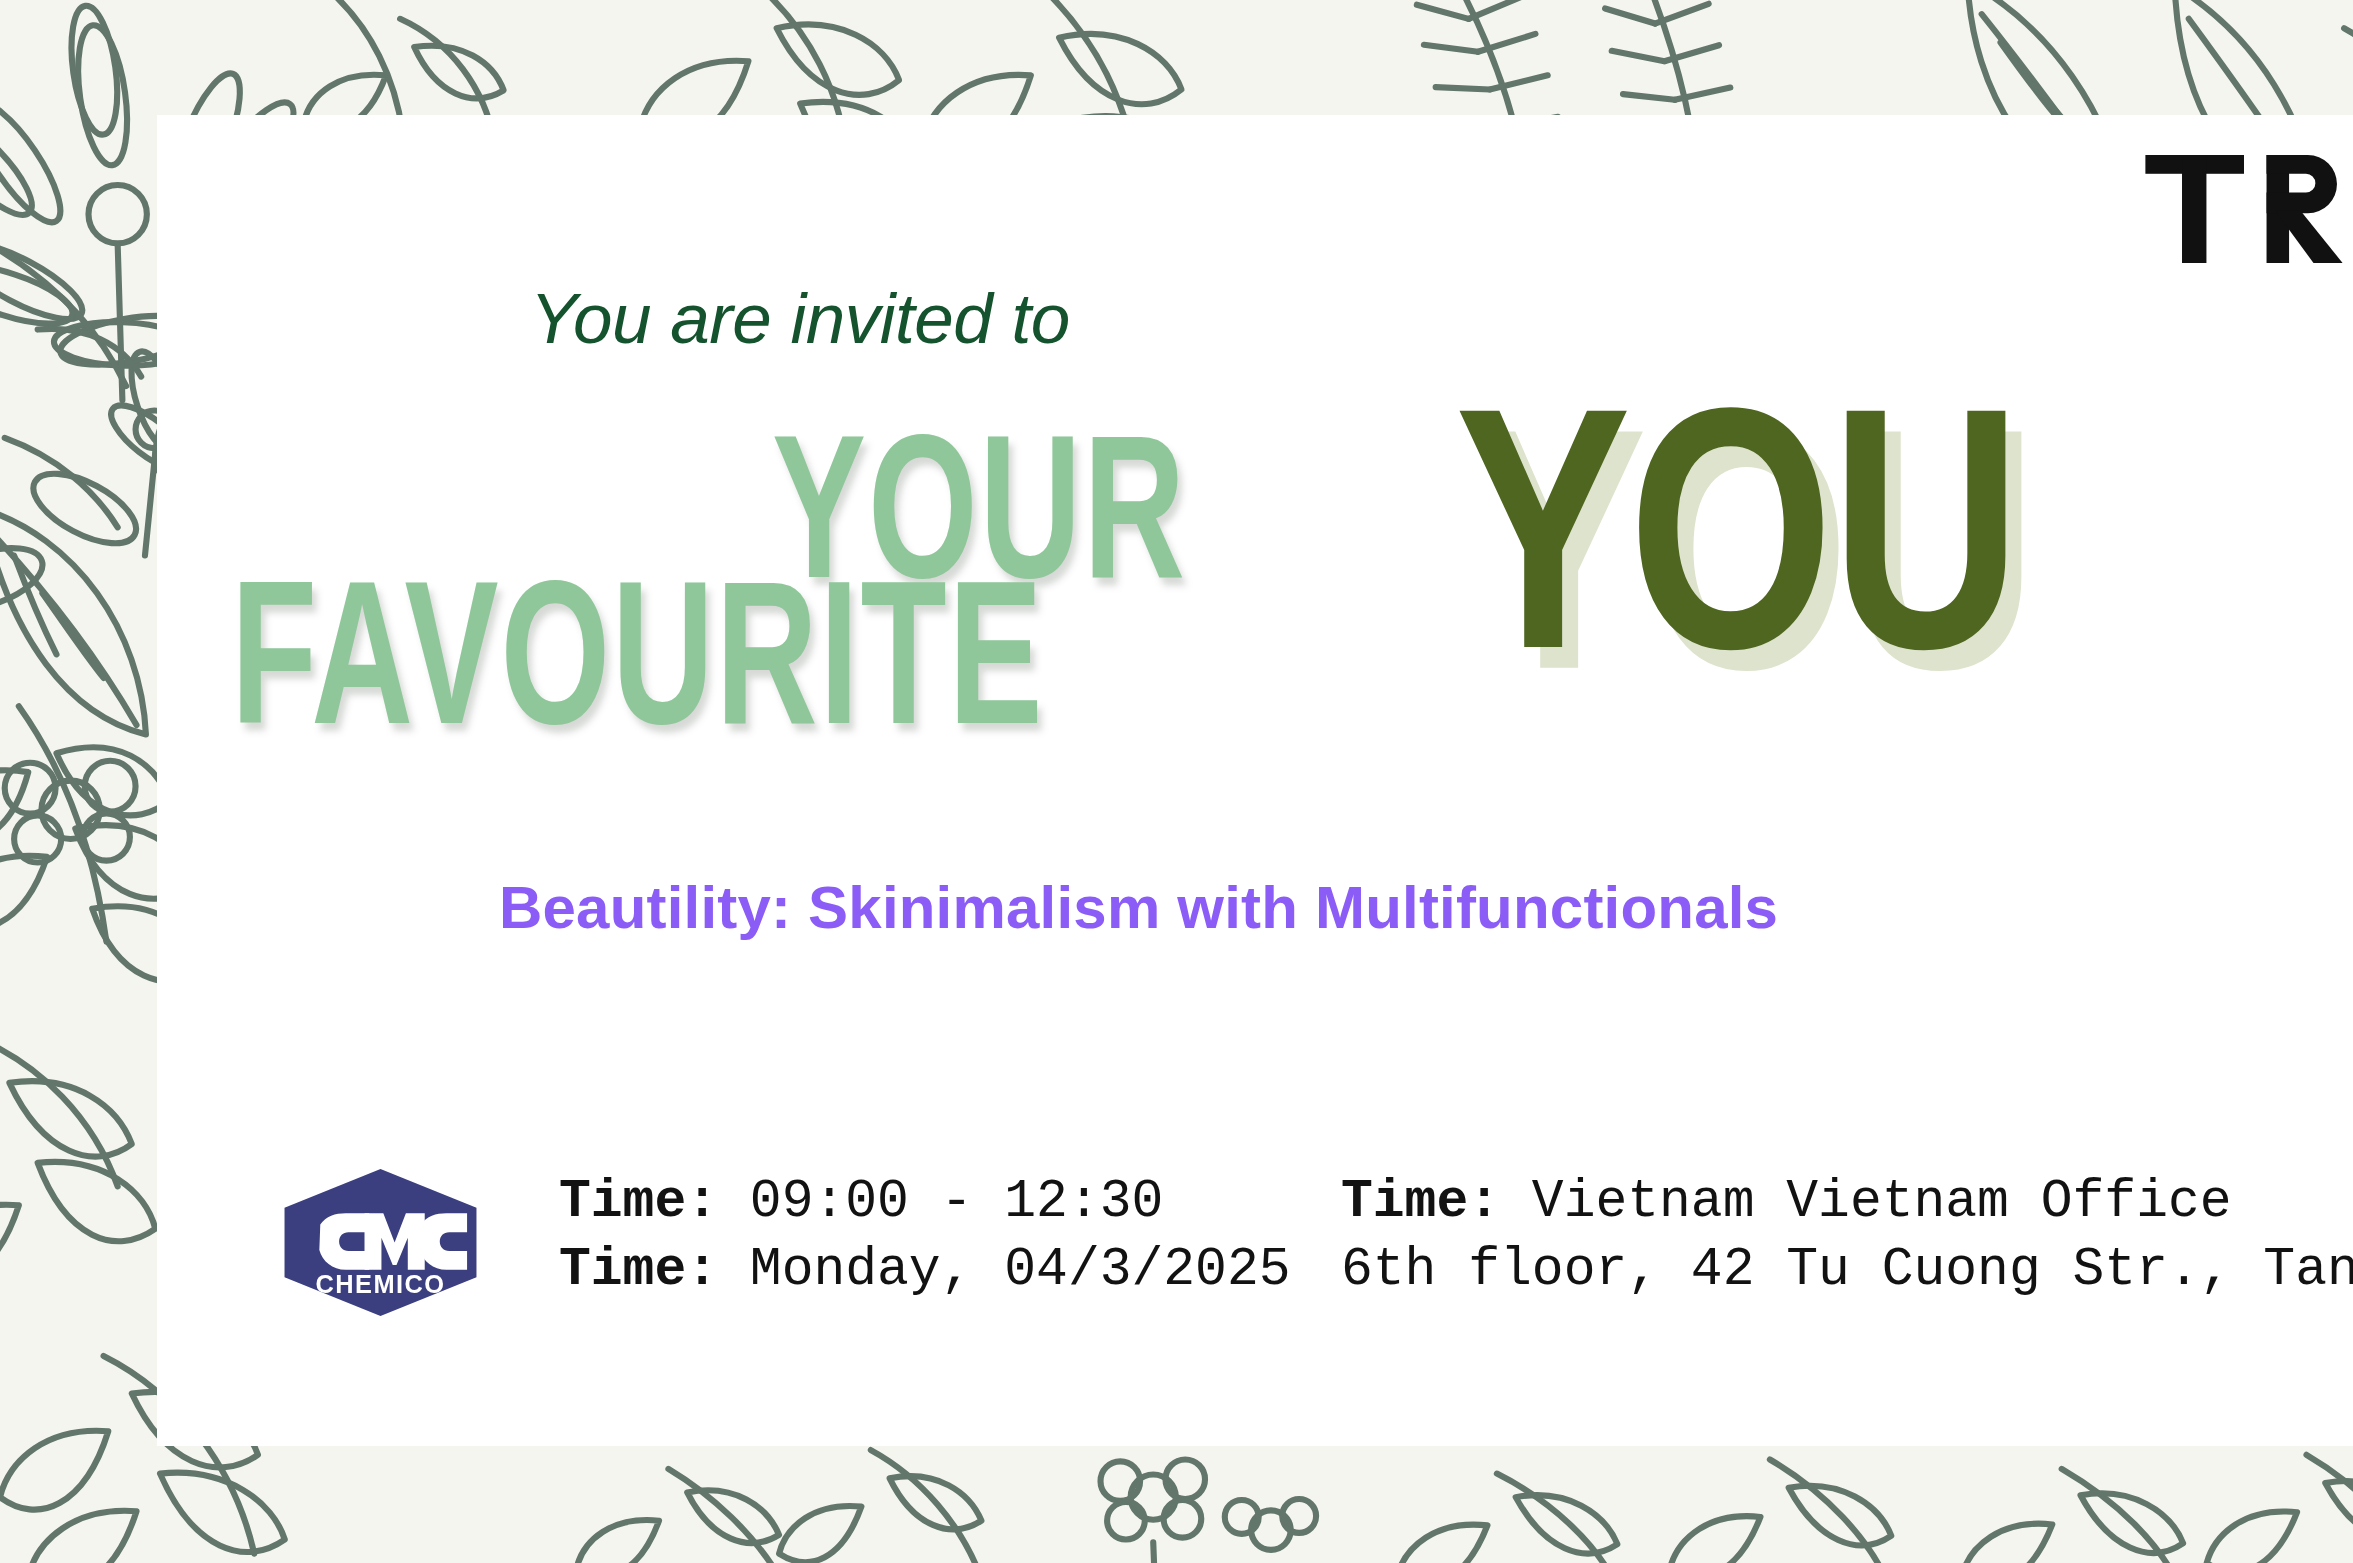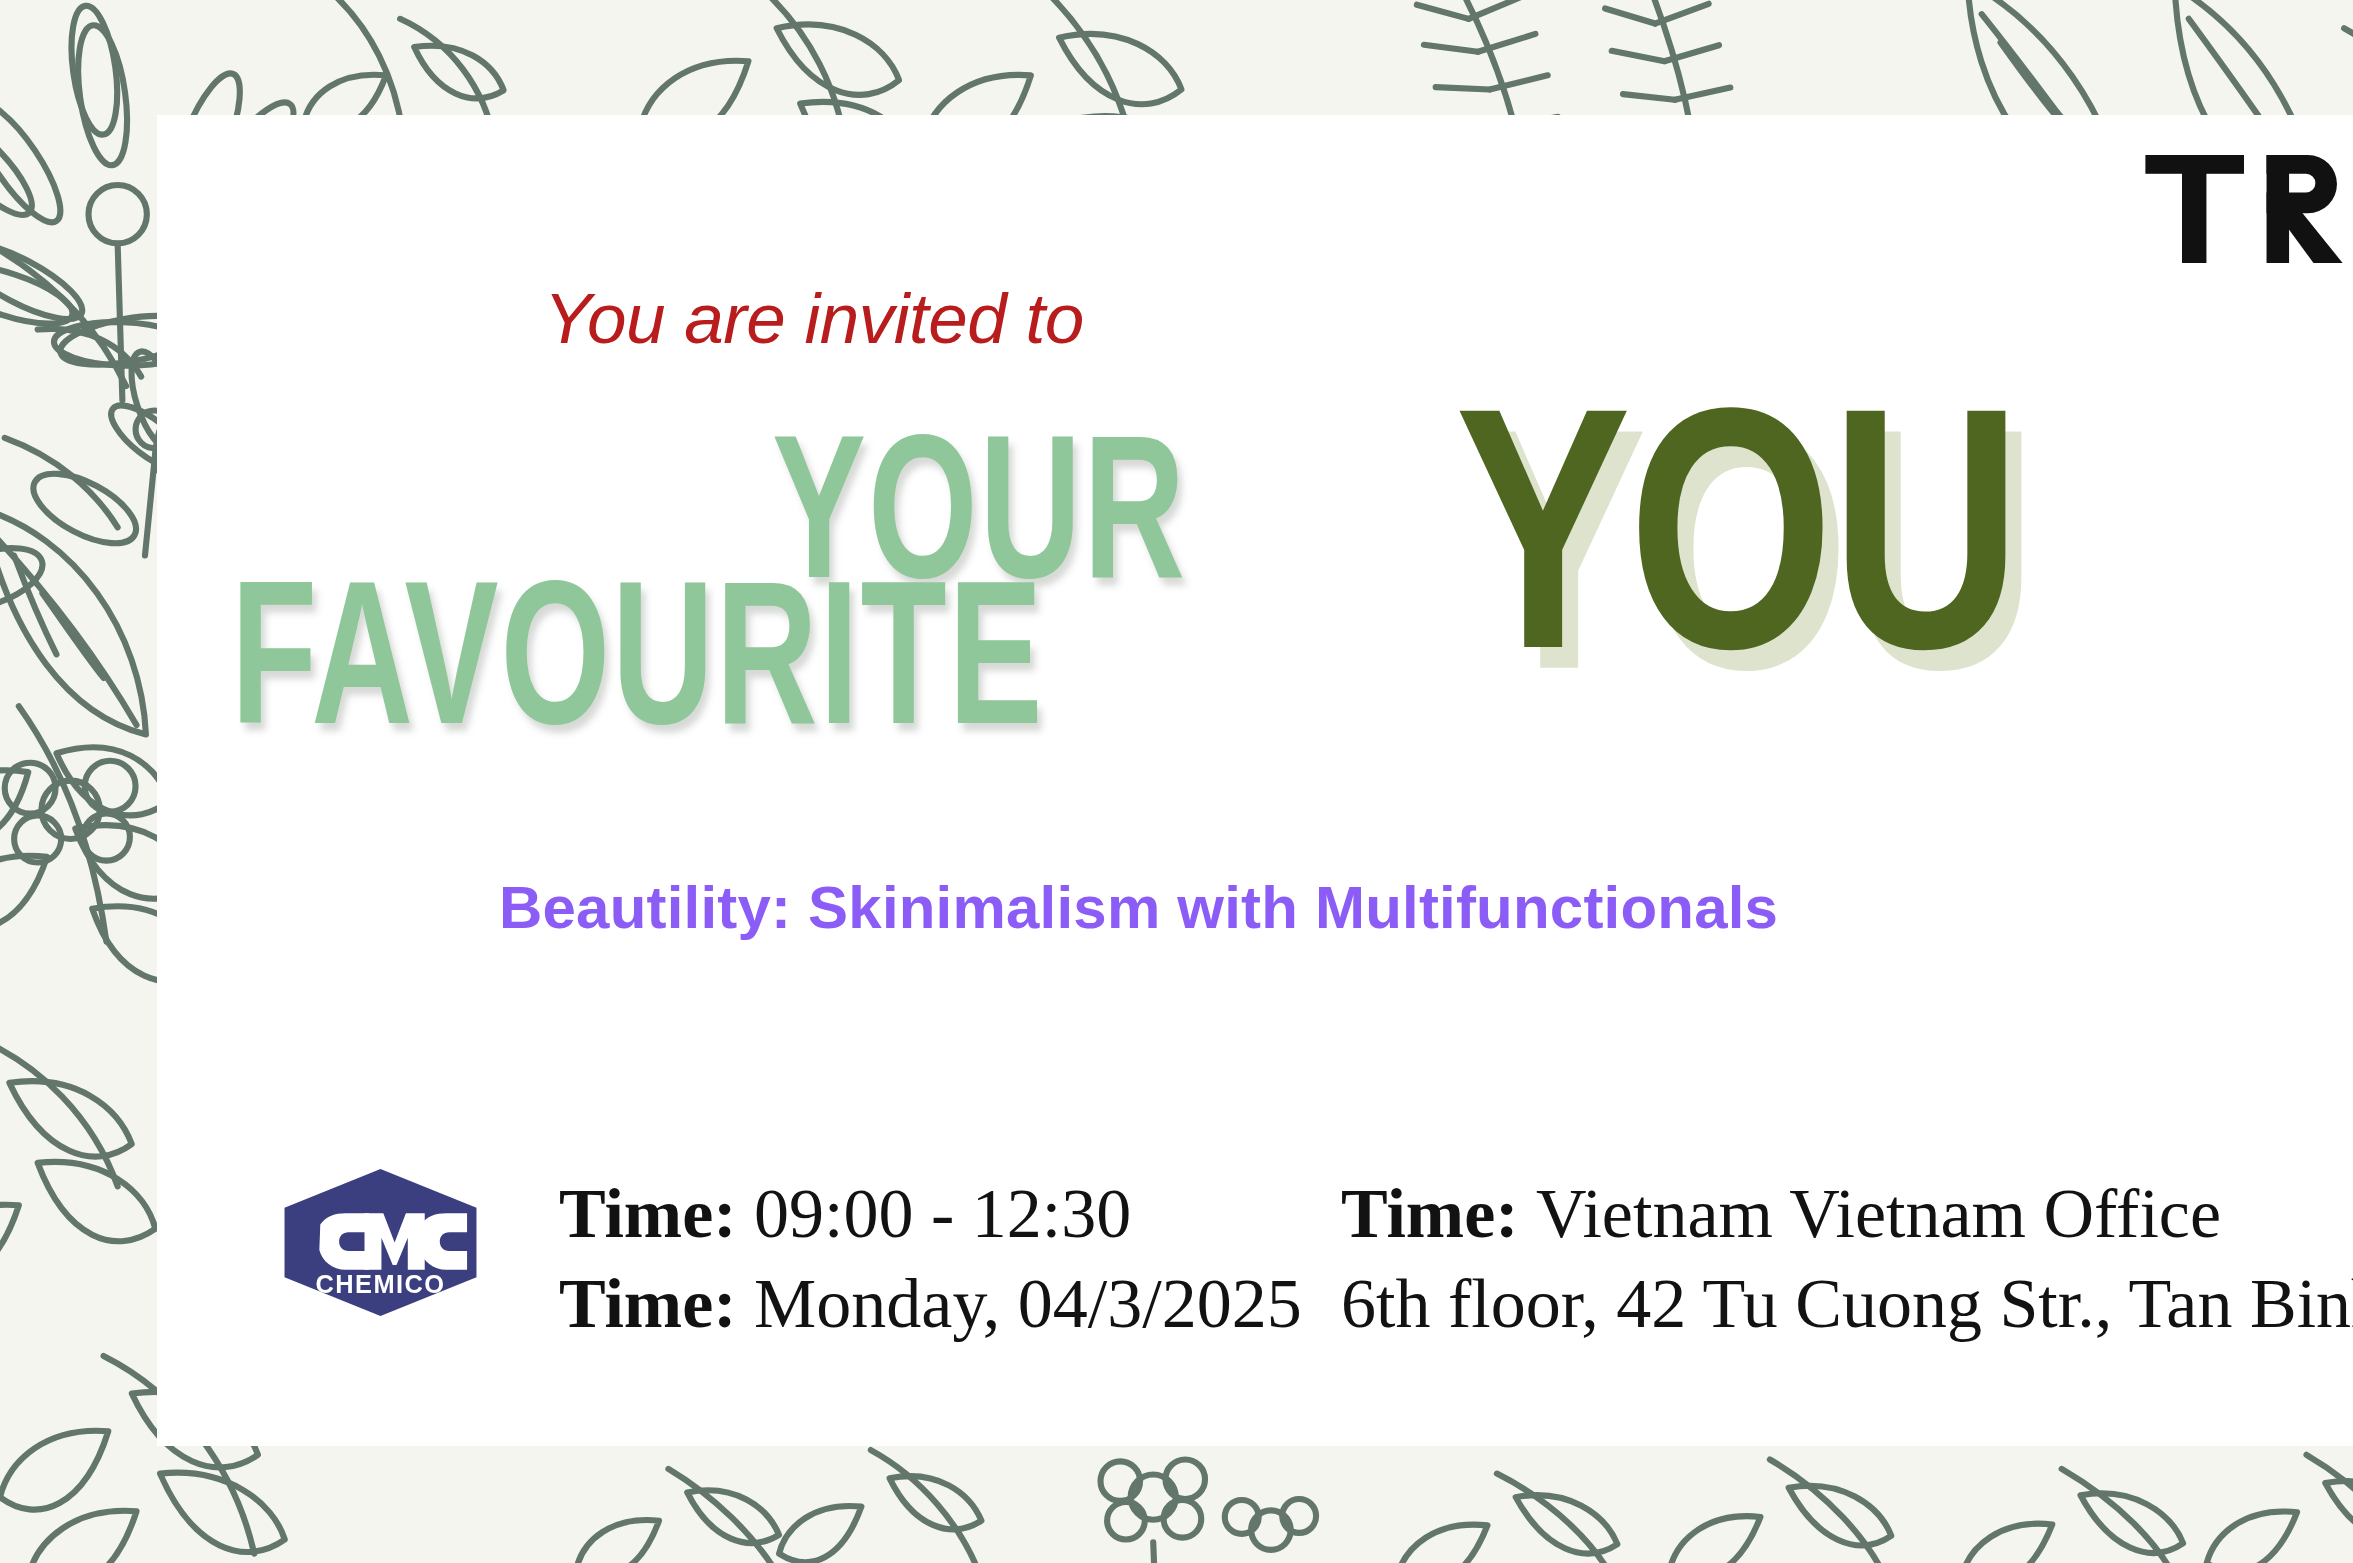--- a/index.html
+++ b/index.html
@@ -17,23 +17,23 @@
     position:absolute;left:157px;top:115px;
     width:2467px;height:1331px;
     background:#FFFFFF;
   }
 
   
   .trik{position:absolute;left:2145px;top:155px;width:414px;height:108px;}
 
   
   .invited{
-    position:absolute;left:544px;top:278px;
+    position:absolute;left:530px;top:278px;
     font-size:71px;font-style:italic;font-weight:400;
-    color:#b91c1c;letter-spacing:-0.5px;
+    color:#14532d;letter-spacing:-0.5px;
     font-family:"Liberation Sans","DejaVu Sans",sans-serif;
     white-space:nowrap;
   }
 
   
   .headline{position:absolute;left:0;top:395px;width:2780px;height:471px;}
 
   .hl-your, .hl-fav{
     position:absolute;
     font-weight:700;
@@ -75,22 +75,22 @@
   
   .details{position:absolute;left:0;top:1158px;width:2780px;height:198px;}
 
   .chemico{position:absolute;left:277px;top:9.4px;width:207px;height:151px;}
 
   .detail-col{position:absolute;color:#121212;}
   .col-time{left:559px;top:11.3px;}
   .col-venue{left:1341px;top:11.3px;}
 
   .dline{
-    font-size:70px;line-height:1.28;white-space:nowrap;
-    font-family:Liberation Serif, serif;
+    font-size:53px;line-height:1.28;white-space:nowrap;
+    font-family:Liberation Mono, monospace;
     font-weight:400;
   }
   .dlabel{font-weight:700;}
 </style>
 </head>
 <body>
 
 <svg id="floral-bg" viewBox="0 0 5906 3322" preserveAspectRatio="none" xmlns="http://www.w3.org/2000/svg">
   <rect x="0" y="0" width="5906" height="3322" fill="#F4F5EF"></rect>
   <g fill="none" stroke="#62766B" stroke-width="13" stroke-linecap="round" stroke-linejoin="round">

